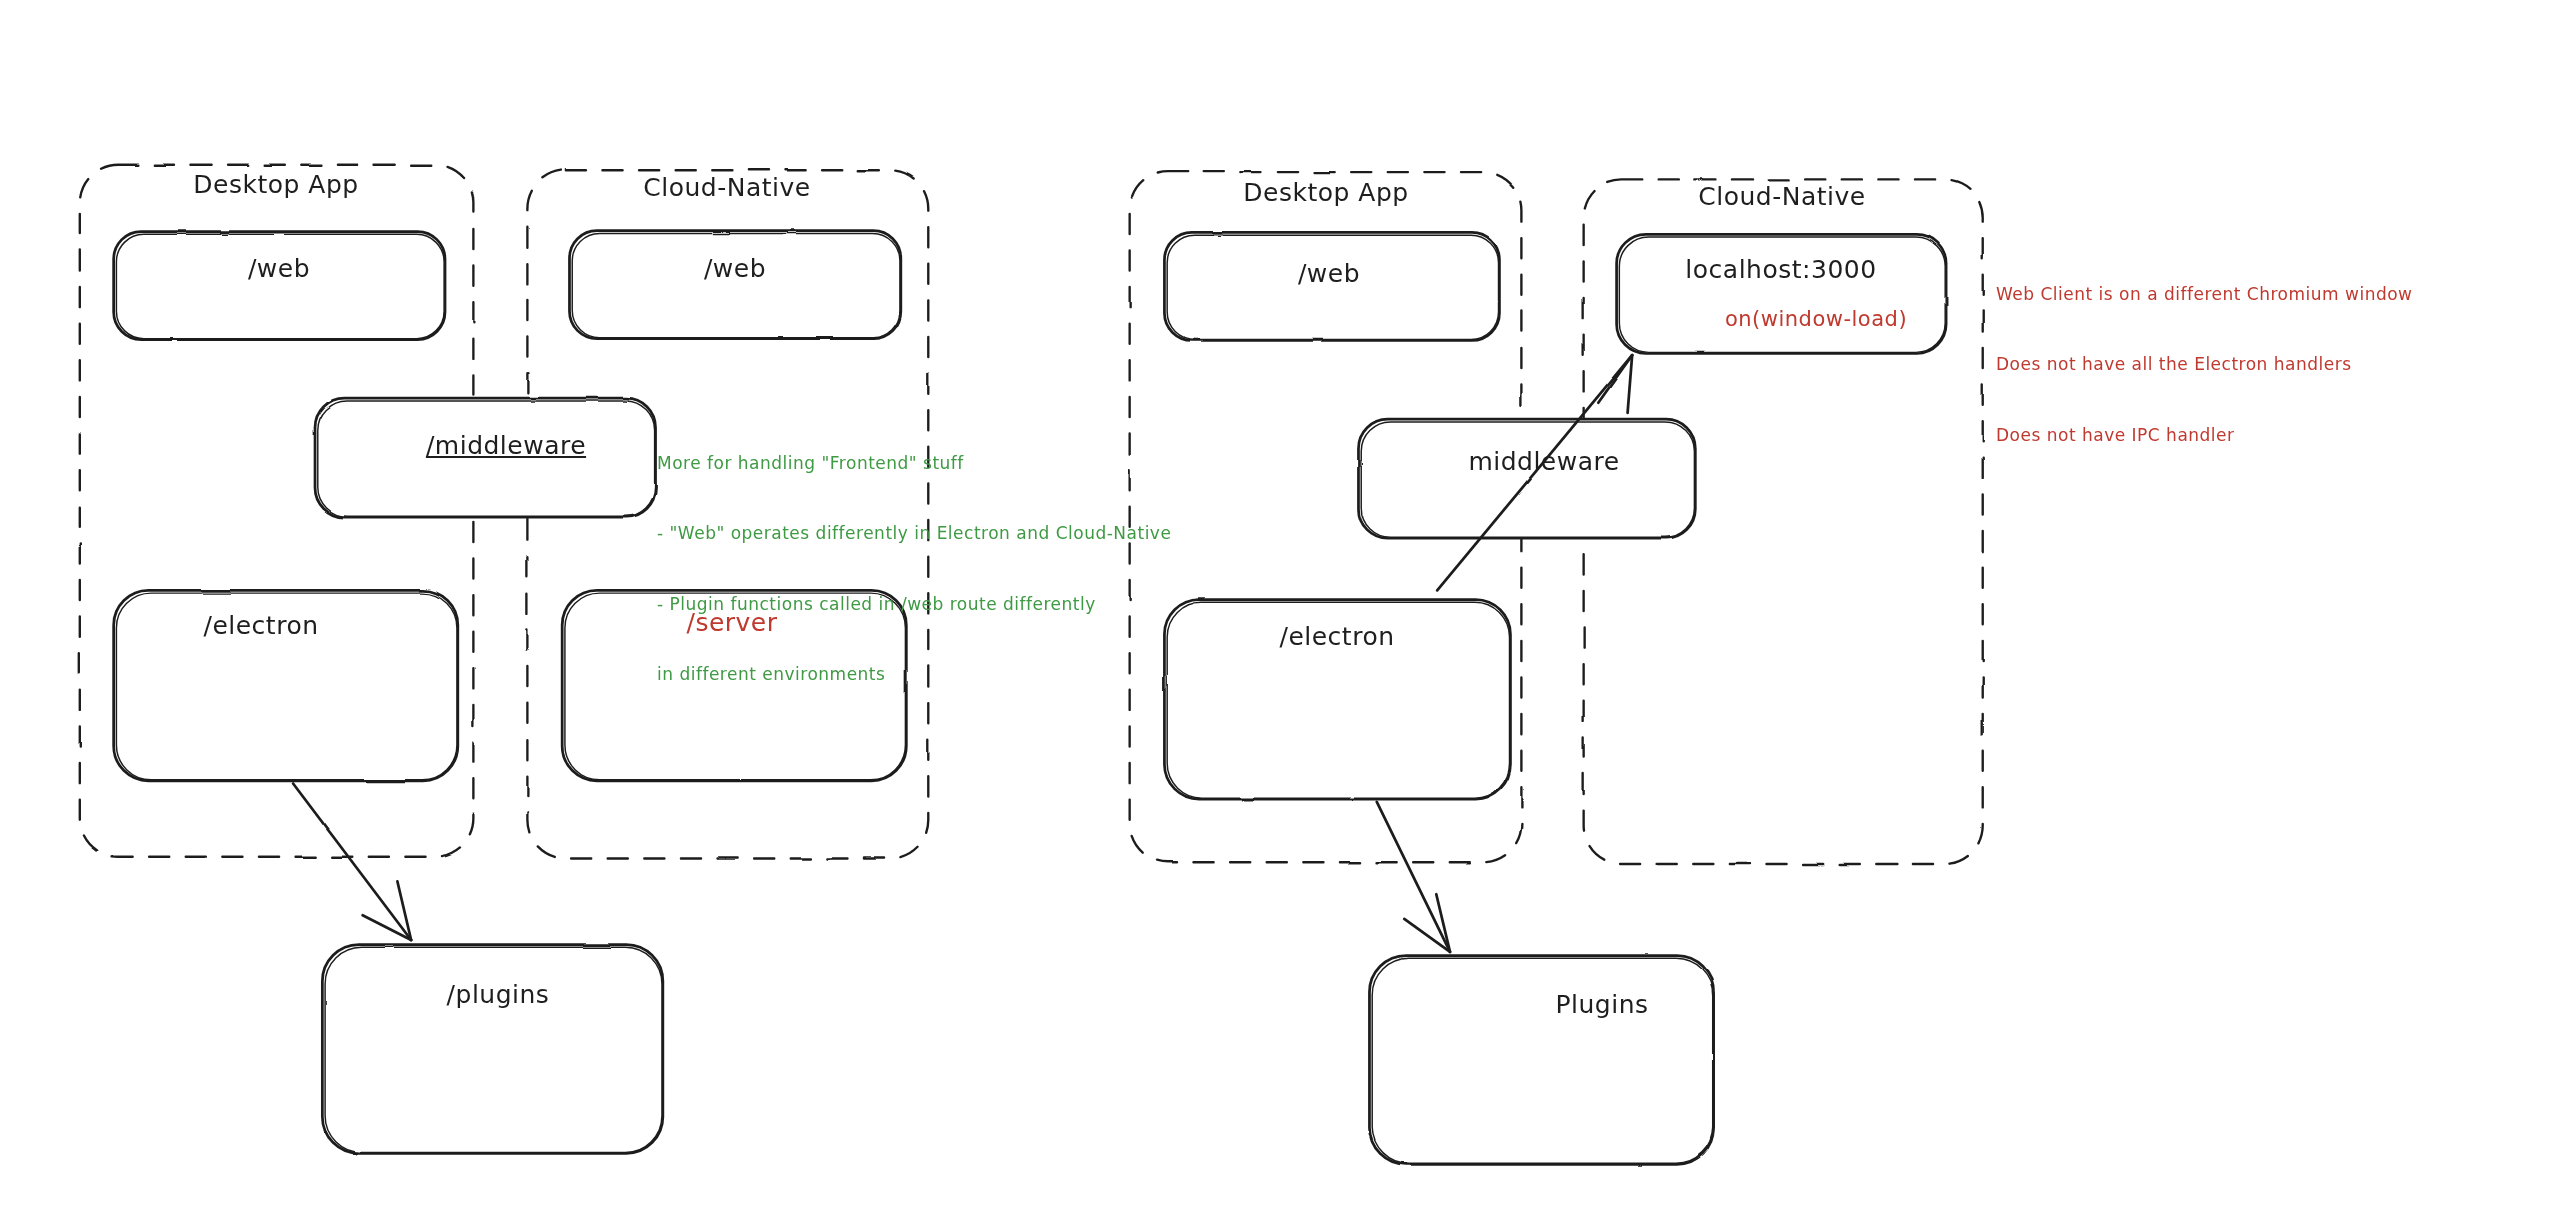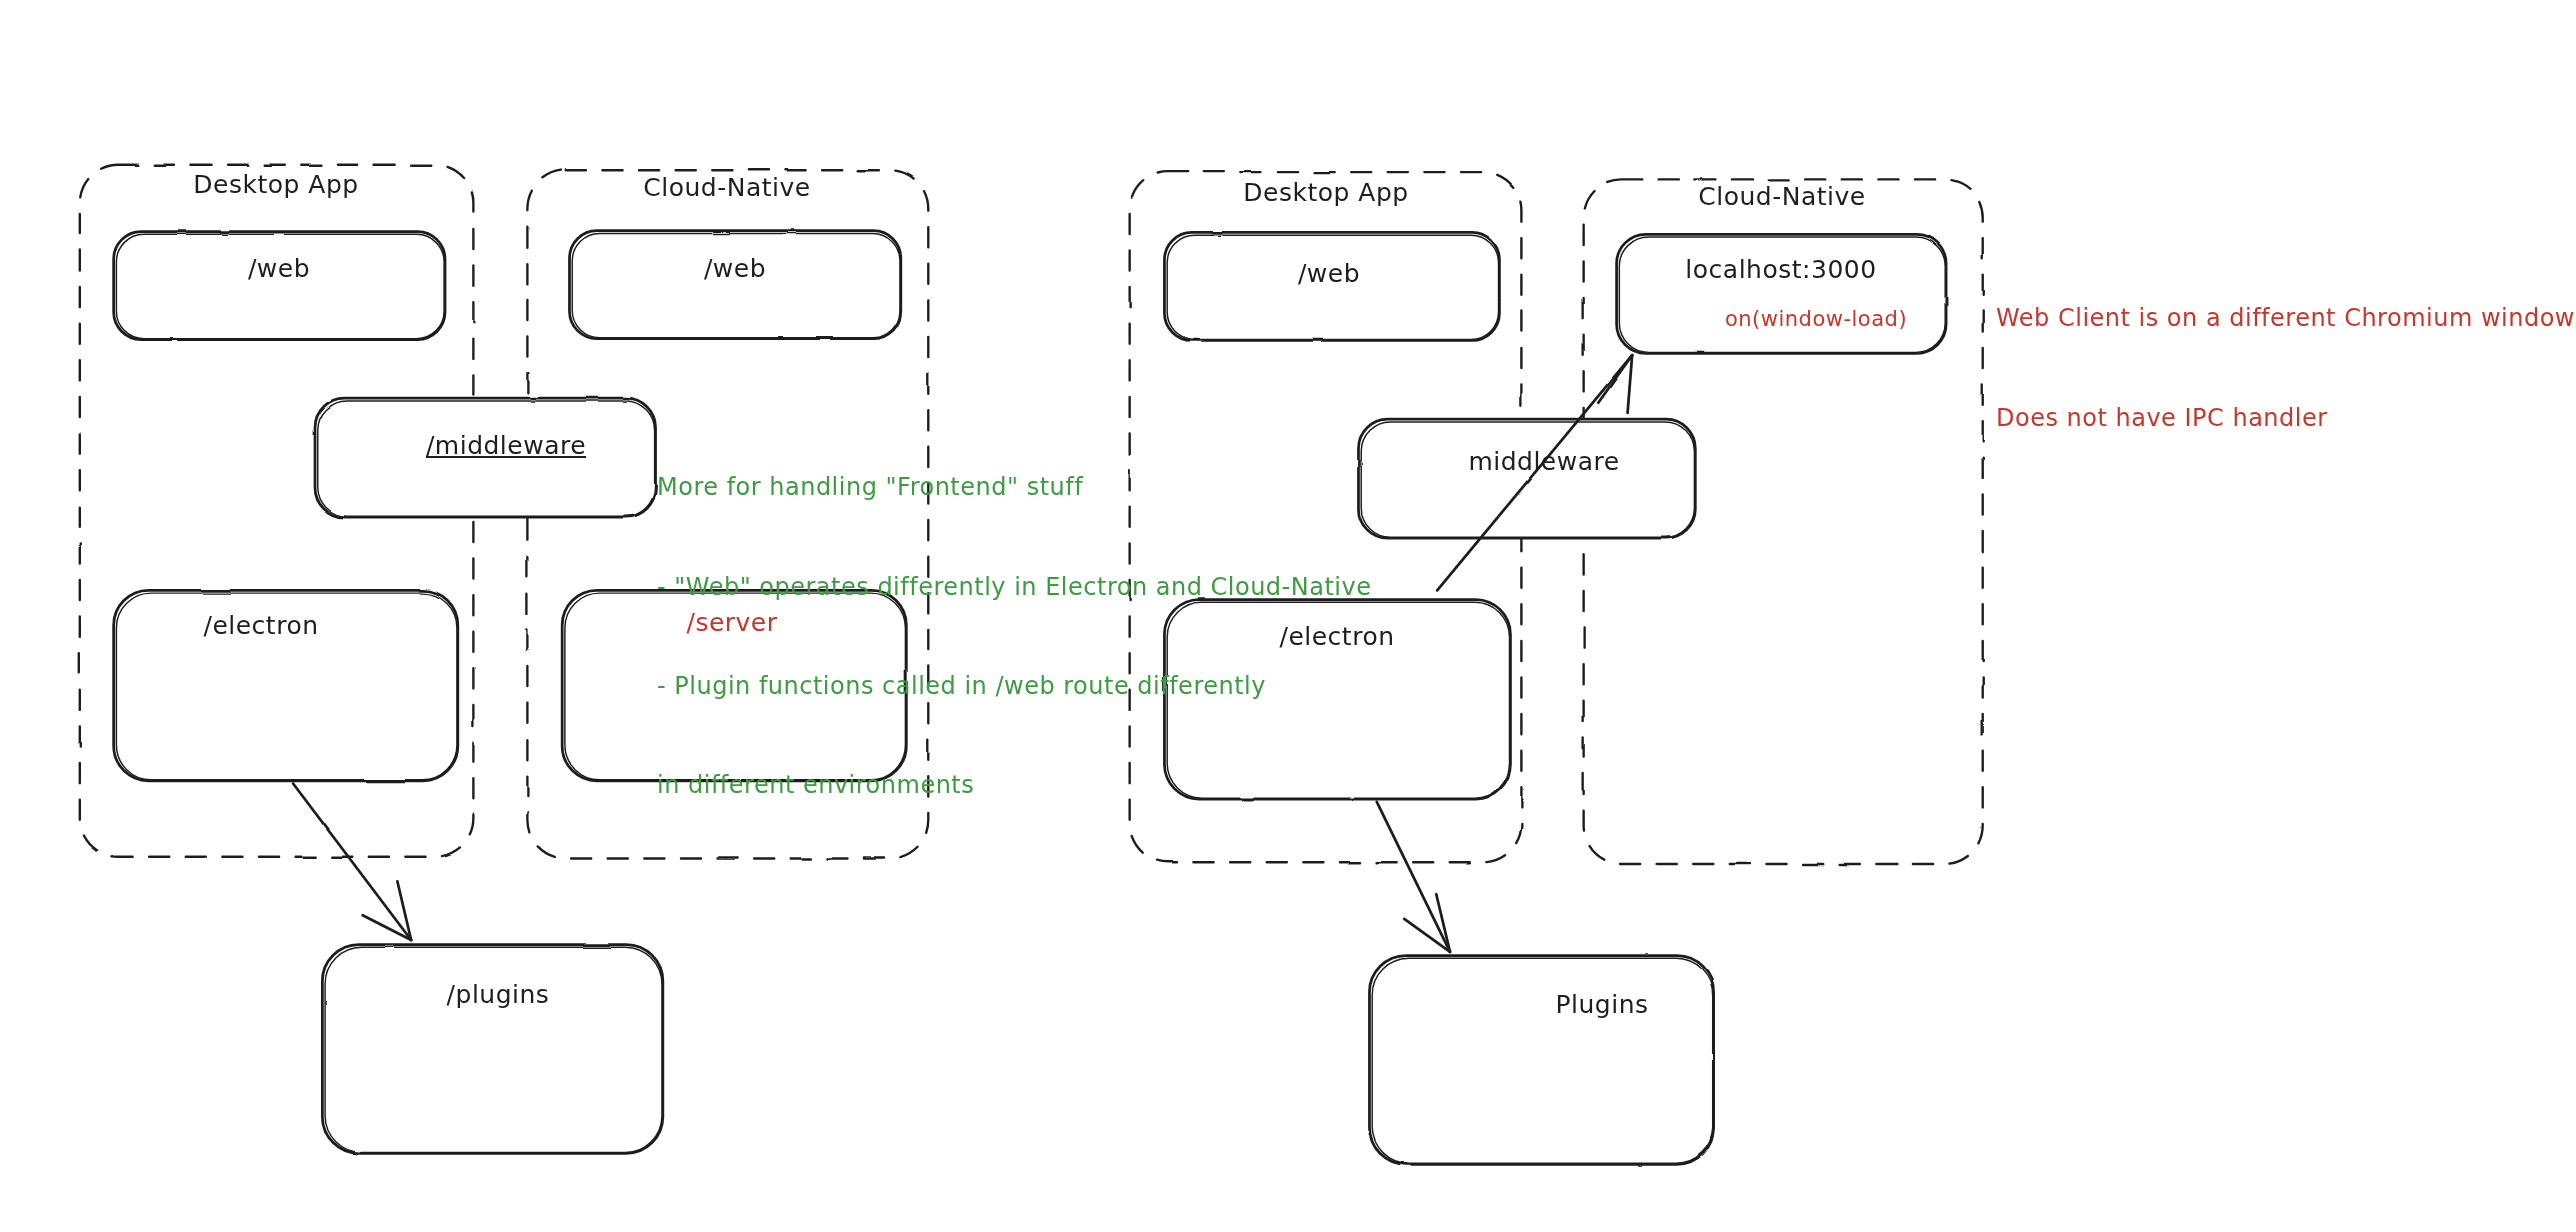--- a/index.html
+++ b/index.html
@@ -43,21 +43,21 @@
     font-size: 25px;
     text-align: right;
     transform: translateX(-50%);
   }
   .node-sub {
     font-size: 21px;
     text-align: center;
     transform: translateX(-50%);
   }
   .note {
-    font-size: 24px;
+    font-size: 17px;
     line-height: 1.38;
   }
   .red   { color: #c0392f; }
   .green { color: #3e9a43; }
 </style>
 </head>
 <body>
 
 <div id="canvas">
 
@@ -170,17 +170,18 @@
   <div class="lbl node-sub red" style="left:1816px; top:306px;">on(window-load)</div>
 
   <div class="lbl node-title" style="left:1544px; top:446px;">middleware</div>
 
   <div class="lbl node-title" style="left:1337px; top:621px;">/electron</div>
 
   <div class="lbl node-title" style="left:1602px; top:989px;">Plugins</div>
 
   <div class="lbl note red" style="left:1996px; top:236px;">
     <div>Web Client is on a different Chromium window</div>
+    <div>Does not have all the Electron handlers</div>
     <div>Does not have IPC handler</div>
   </div>
 
 </div>
 
 
 </body></html>

